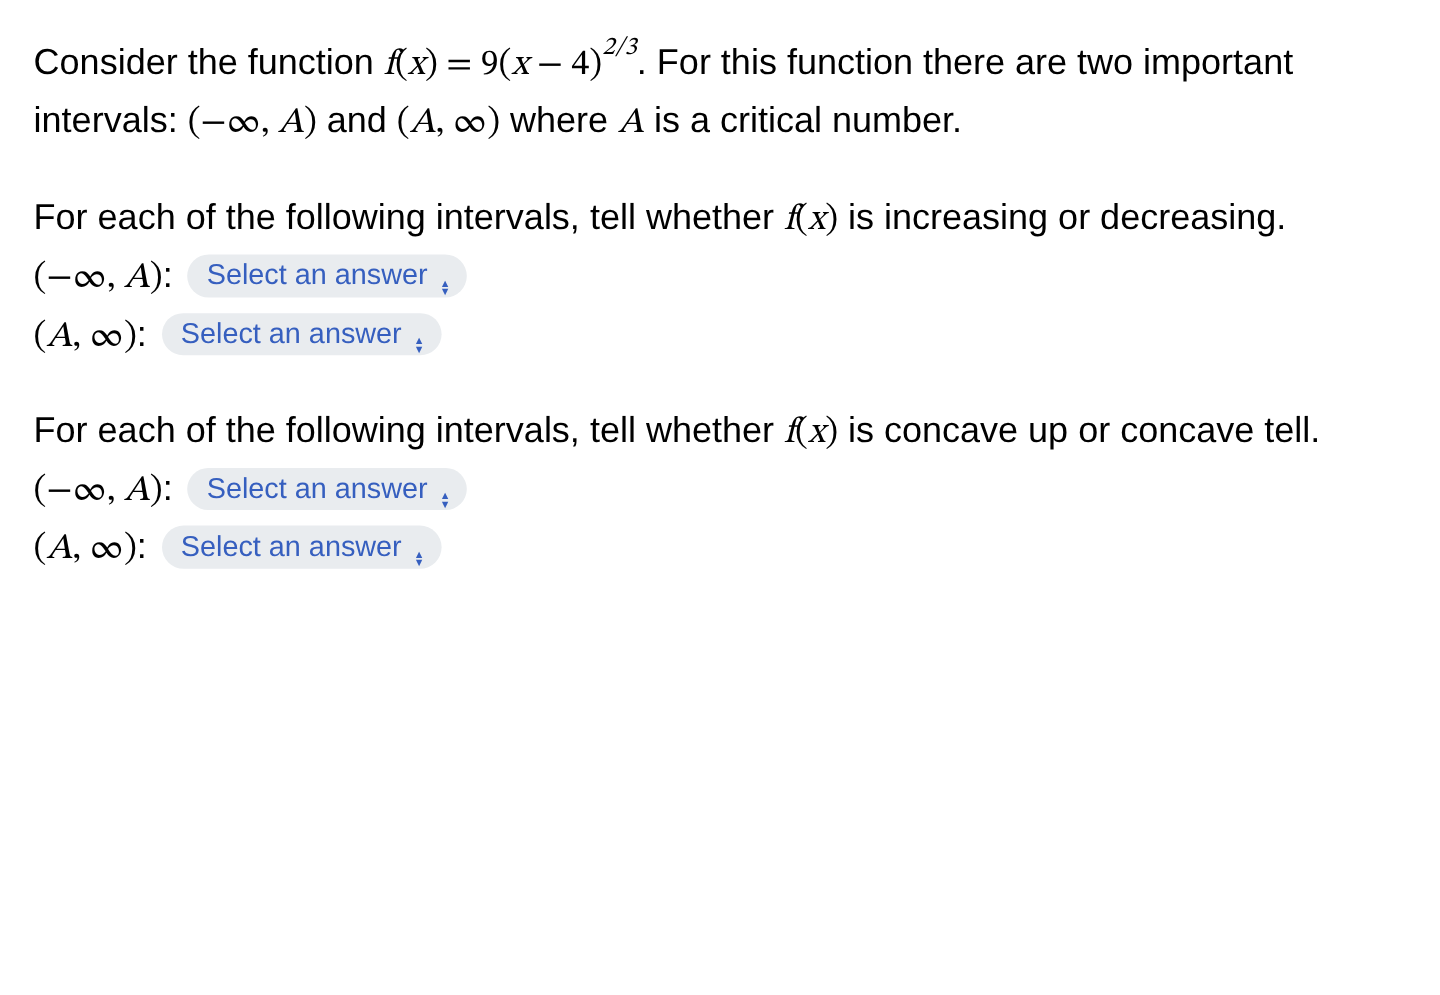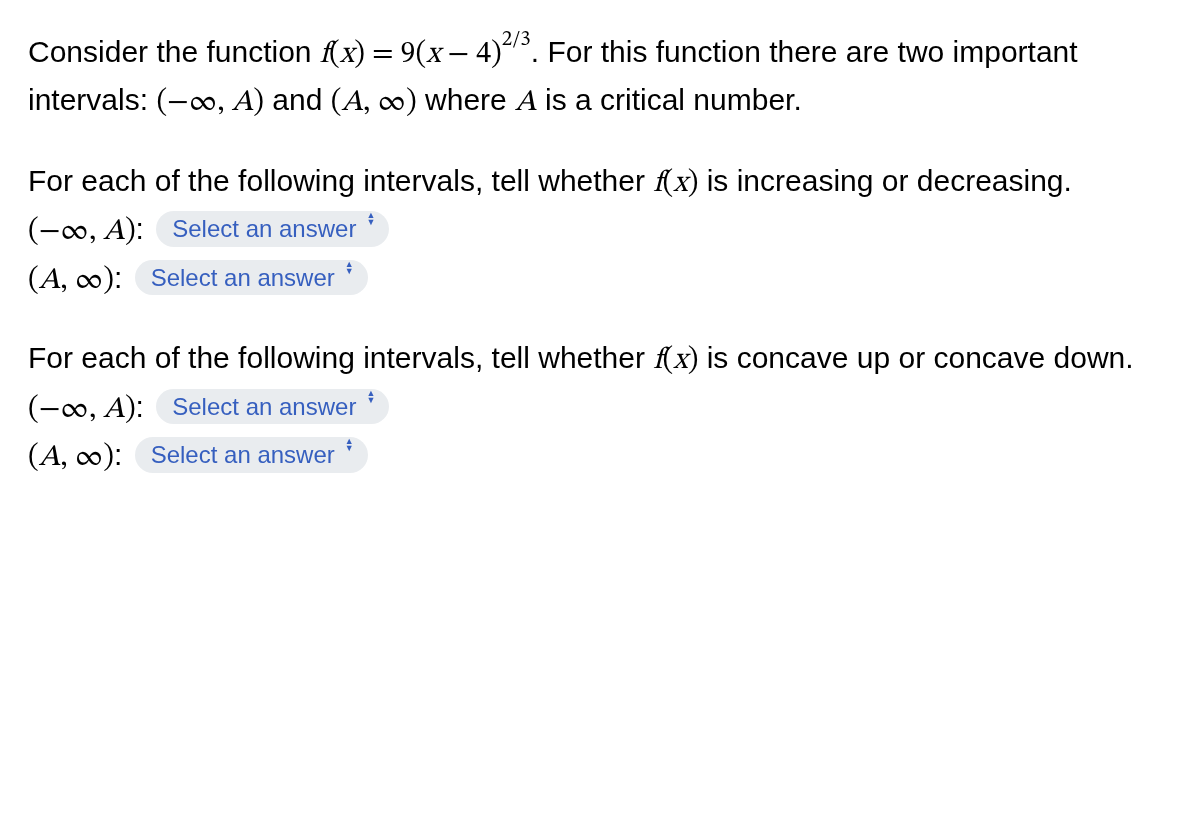--- a/index.html
+++ b/index.html
@@ -21,37 +21,38 @@
   .math-r {
     font-family: "Cambria Math", "STIX Two Math", "Latin Modern Math", Georgia, serif;
   }
   .paren {
     font-family: "Cambria Math", "STIX Two Math", Georgia, serif;
   }
   .exp {
     font-size: 0.7em;
     vertical-align: 0.8em;
     font-family: "Cambria Math", "STIX Two Math", Georgia, serif;
+    font-style: italic;
   }
   .textinput {
     display: inline-block;
     vertical-align: middle;
     width: 430px;
     height: 46px;
     border: 1.5px solid #6b7280;
     border-radius: 6px;
     background: #fff;
     font-size: 26px;
     padding: 0 8px;
     box-sizing: border-box;
     margin-left: 4px;
   }
   .pill {
     display: inline-flex;
-    align-items: flex-start;
+    align-items: flex-end;
     background: #e9ecef;
     border-radius: 20px;
     padding: 1px 14px 1px 16px;
     font-size: 24px;
     color: #365fbf;
     cursor: pointer;
     line-height: 1.4;
     margin-left: 4px;
     vertical-align: 2px;
   }
@@ -94,21 +95,21 @@
         <span class="caret">
           <span>▲</span>
           <span>▼</span>
         </span>
       </span>
   </div>
 </div>
 
 <div class="block" style="margin-bottom:0;">
   <div>
-    <span>For each of the following intervals, tell whether </span><span class="math-i">f</span><span class="paren">(</span><span class="math-i">x</span><span class="paren">)</span><span> is concave up or concave down.</span>
+    <span>For each of the following intervals, tell whether </span><span class="math-i">f</span><span class="paren">(</span><span class="math-i">x</span><span class="paren">)</span><span> is concave up or concave tell.</span>
   </div>
   <div class="line">
     <span class="paren">(</span><span class="math-r">−∞</span><span class="math-r">, </span><span class="math-i">A</span><span class="paren">)</span><span>: </span><span class="pill">
         <span>Select an answer</span>
         <span class="caret">
           <span>▲</span>
           <span>▼</span>
         </span>
       </span>
   </div>

